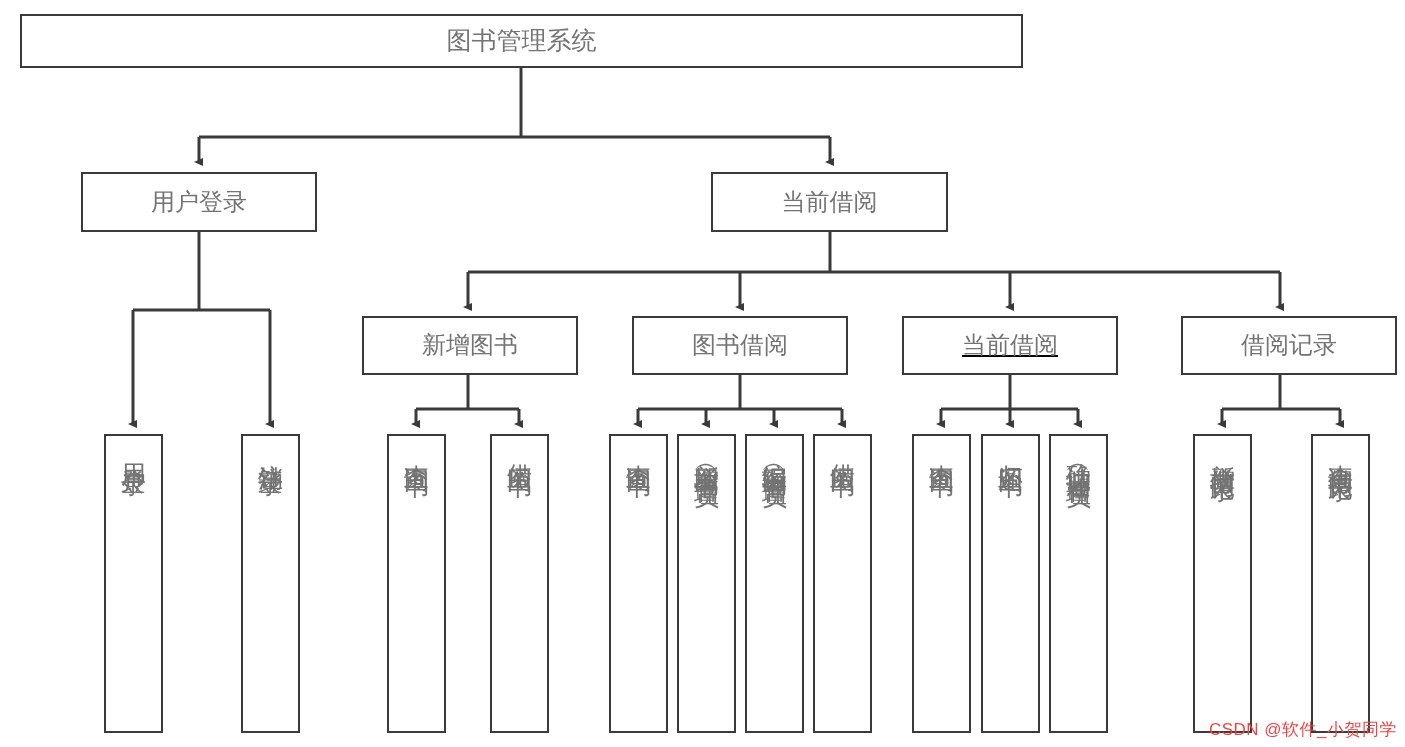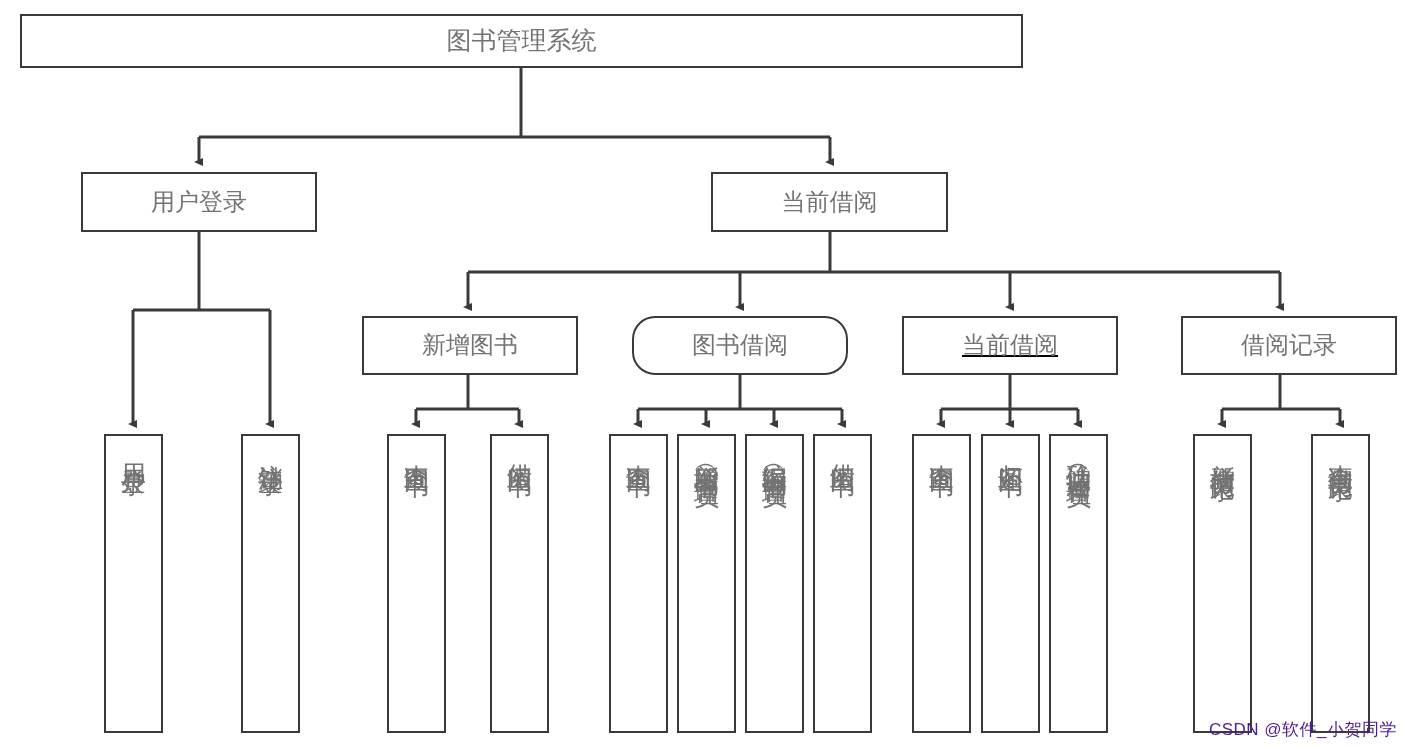--- a/index.html
+++ b/index.html
@@ -57,21 +57,21 @@
     text-orientation: upright;
     font-size: 25px;
     letter-spacing: 3px;
     line-height: 1;
   }
   .watermark {
     position: absolute;
     right: 8px;
     bottom: 6px;
     font-size: 17px;
-    color: #4c1d95;
+    color: #ef4444;
     letter-spacing: 0.5px;
     white-space: nowrap;
     user-select: none;
   }
 </style>
 </head>
 <body>
 
 <div id="canvas">
 
@@ -132,21 +132,21 @@
   <div class="node horizontal" style="left:81px; top:172px; width:236px; height:60px;">
     <span class="label">用户登录</span>
   </div>
   <div class="node horizontal" style="left:711px; top:172px; width:237px; height:60px;">
     <span class="label">当前借阅</span>
   </div>
 
   <div class="node horizontal" style="left:362px; top:316px; width:216px; height:59px;">
     <span class="label">新增图书</span>
   </div>
-  <div class="node horizontal" style="left:632px; top:316px; width:216px; height:59px;border-radius:23px;">
+  <div class="node horizontal" style="left:632px; top:316px; width:216px; height:59px;">
     <span class="label">图书借阅</span>
   </div>
   <div class="node horizontal" style="left:902px; top:316px; width:216px; height:59px;text-decoration:underline;">
     <span class="label">当前借阅</span>
   </div>
   <div class="node horizontal" style="left:1172px; top:316px; width:216px; height:59px;margin-left:9px;">
     <span class="label">借阅记录</span>
   </div>
 
   <div class="node vertical" style="left:104px; top:434px; width:59px; height:299px;">

